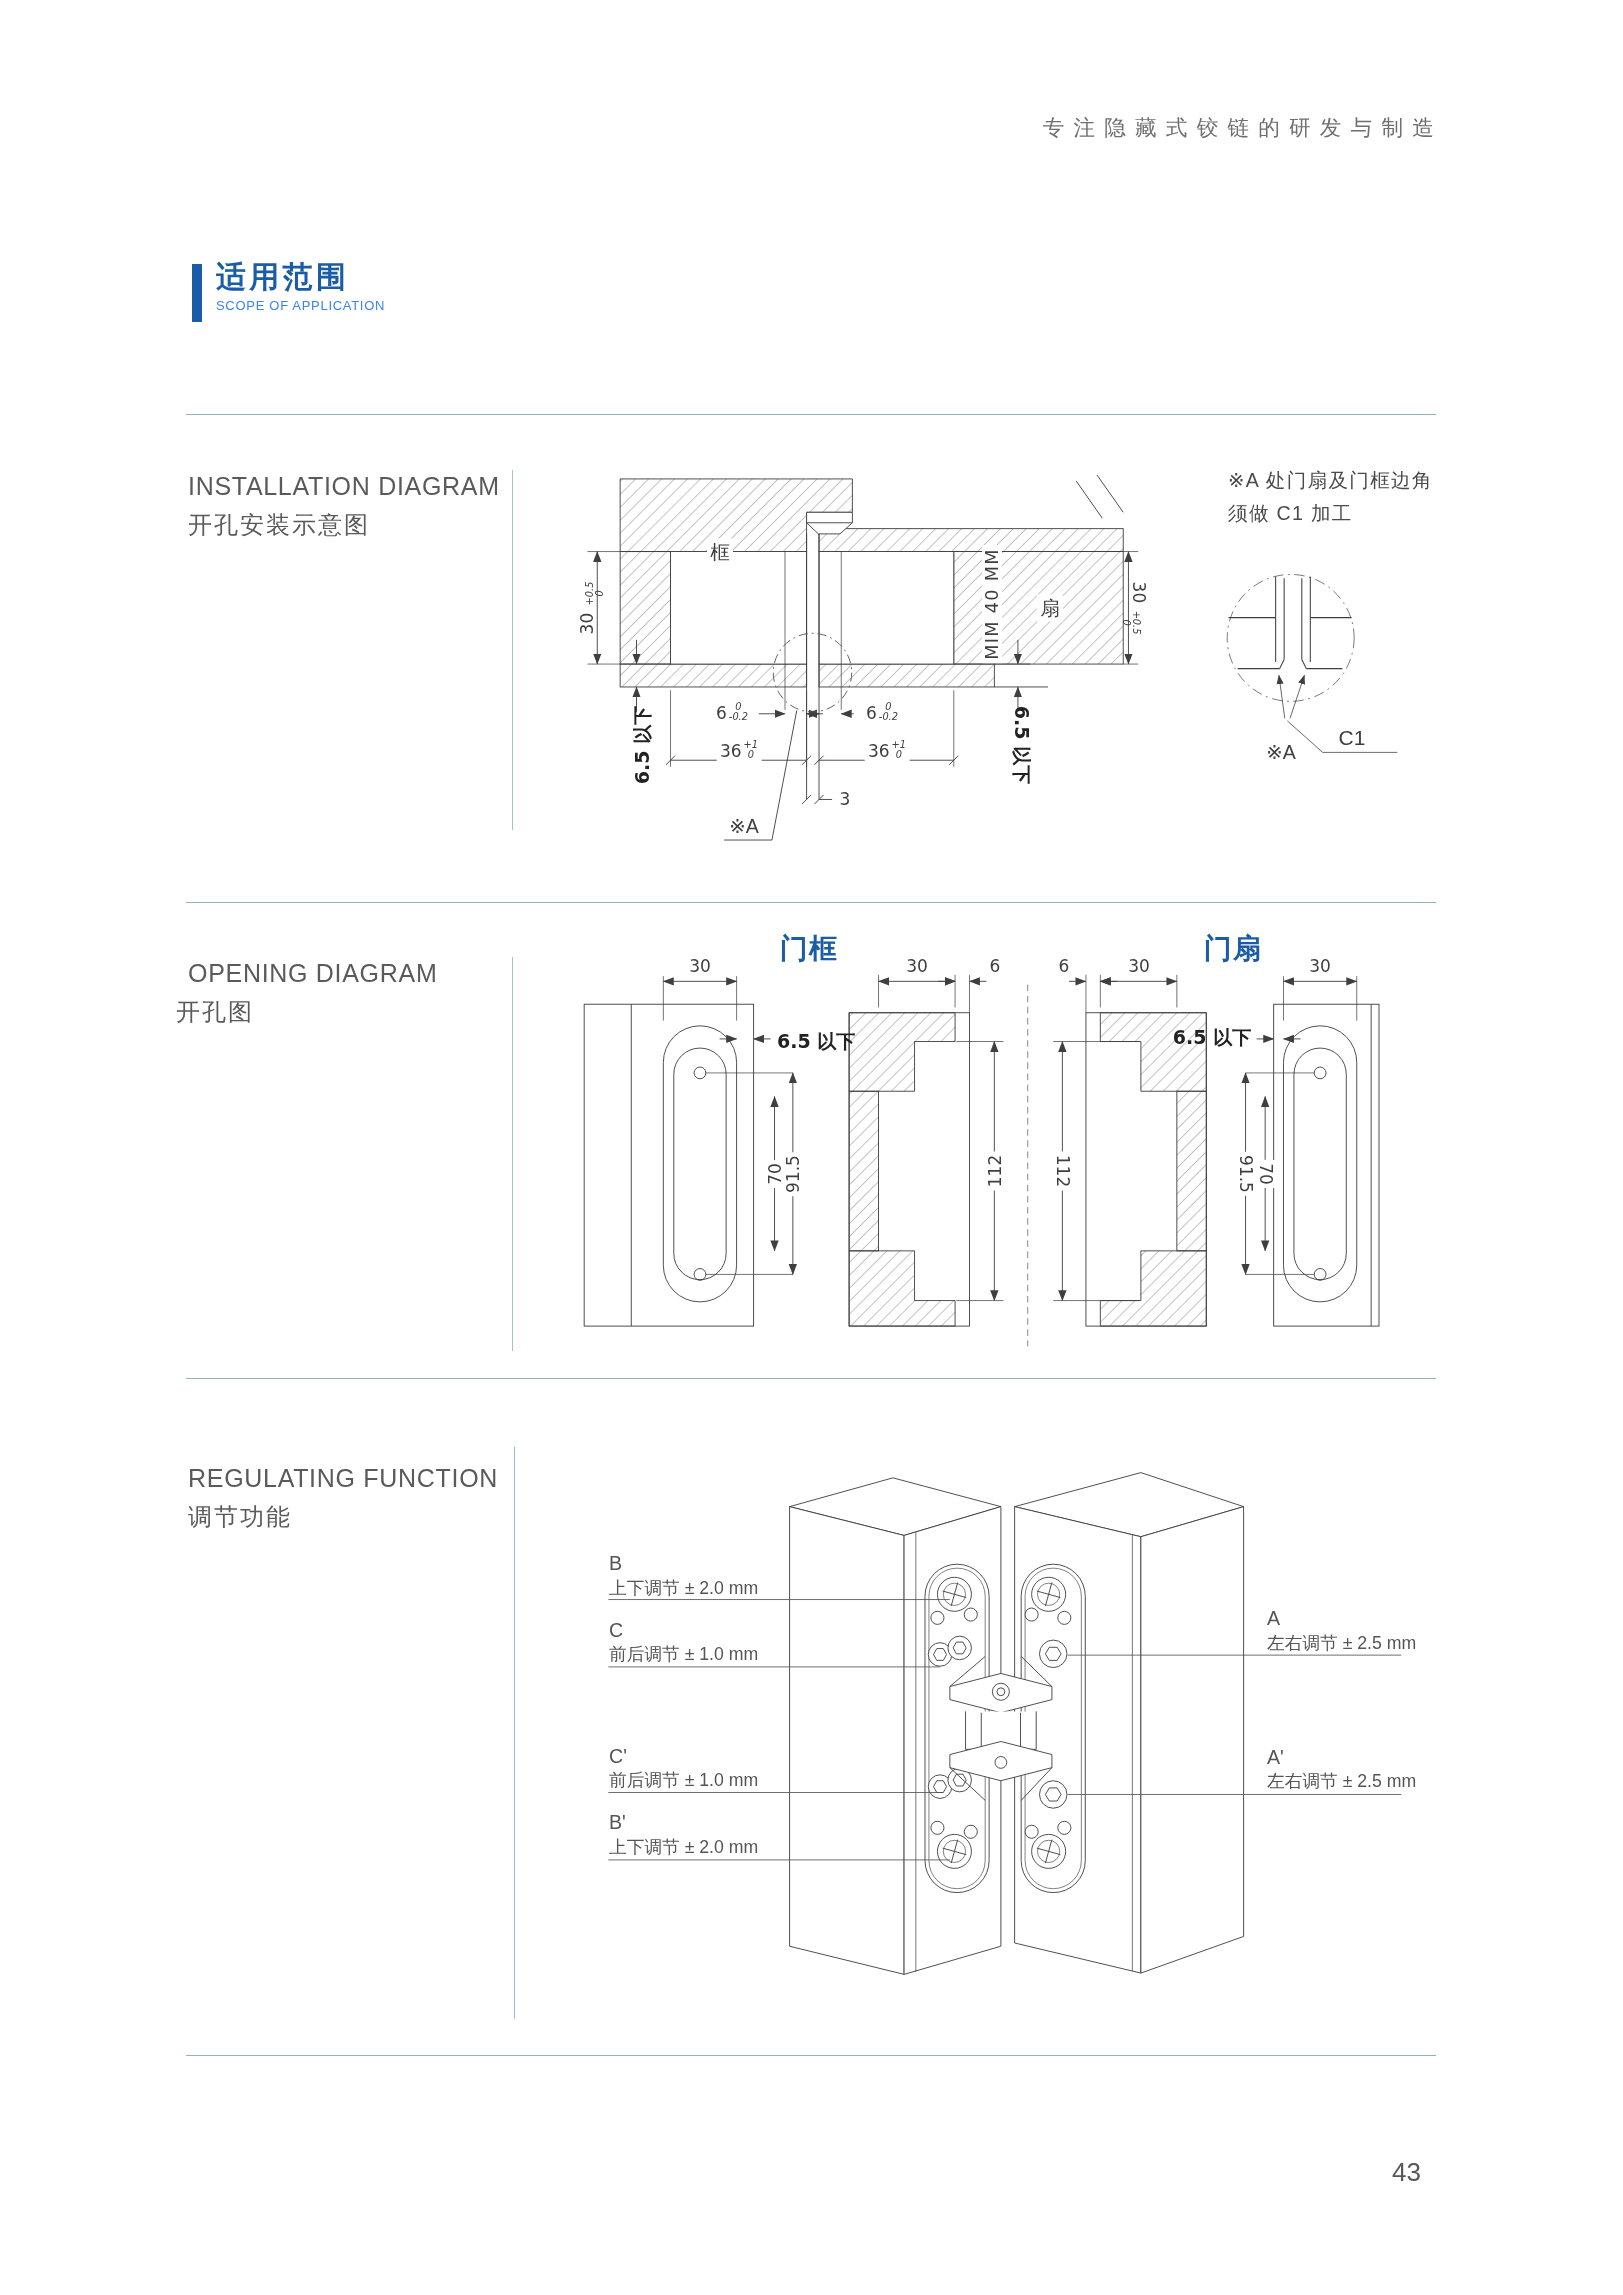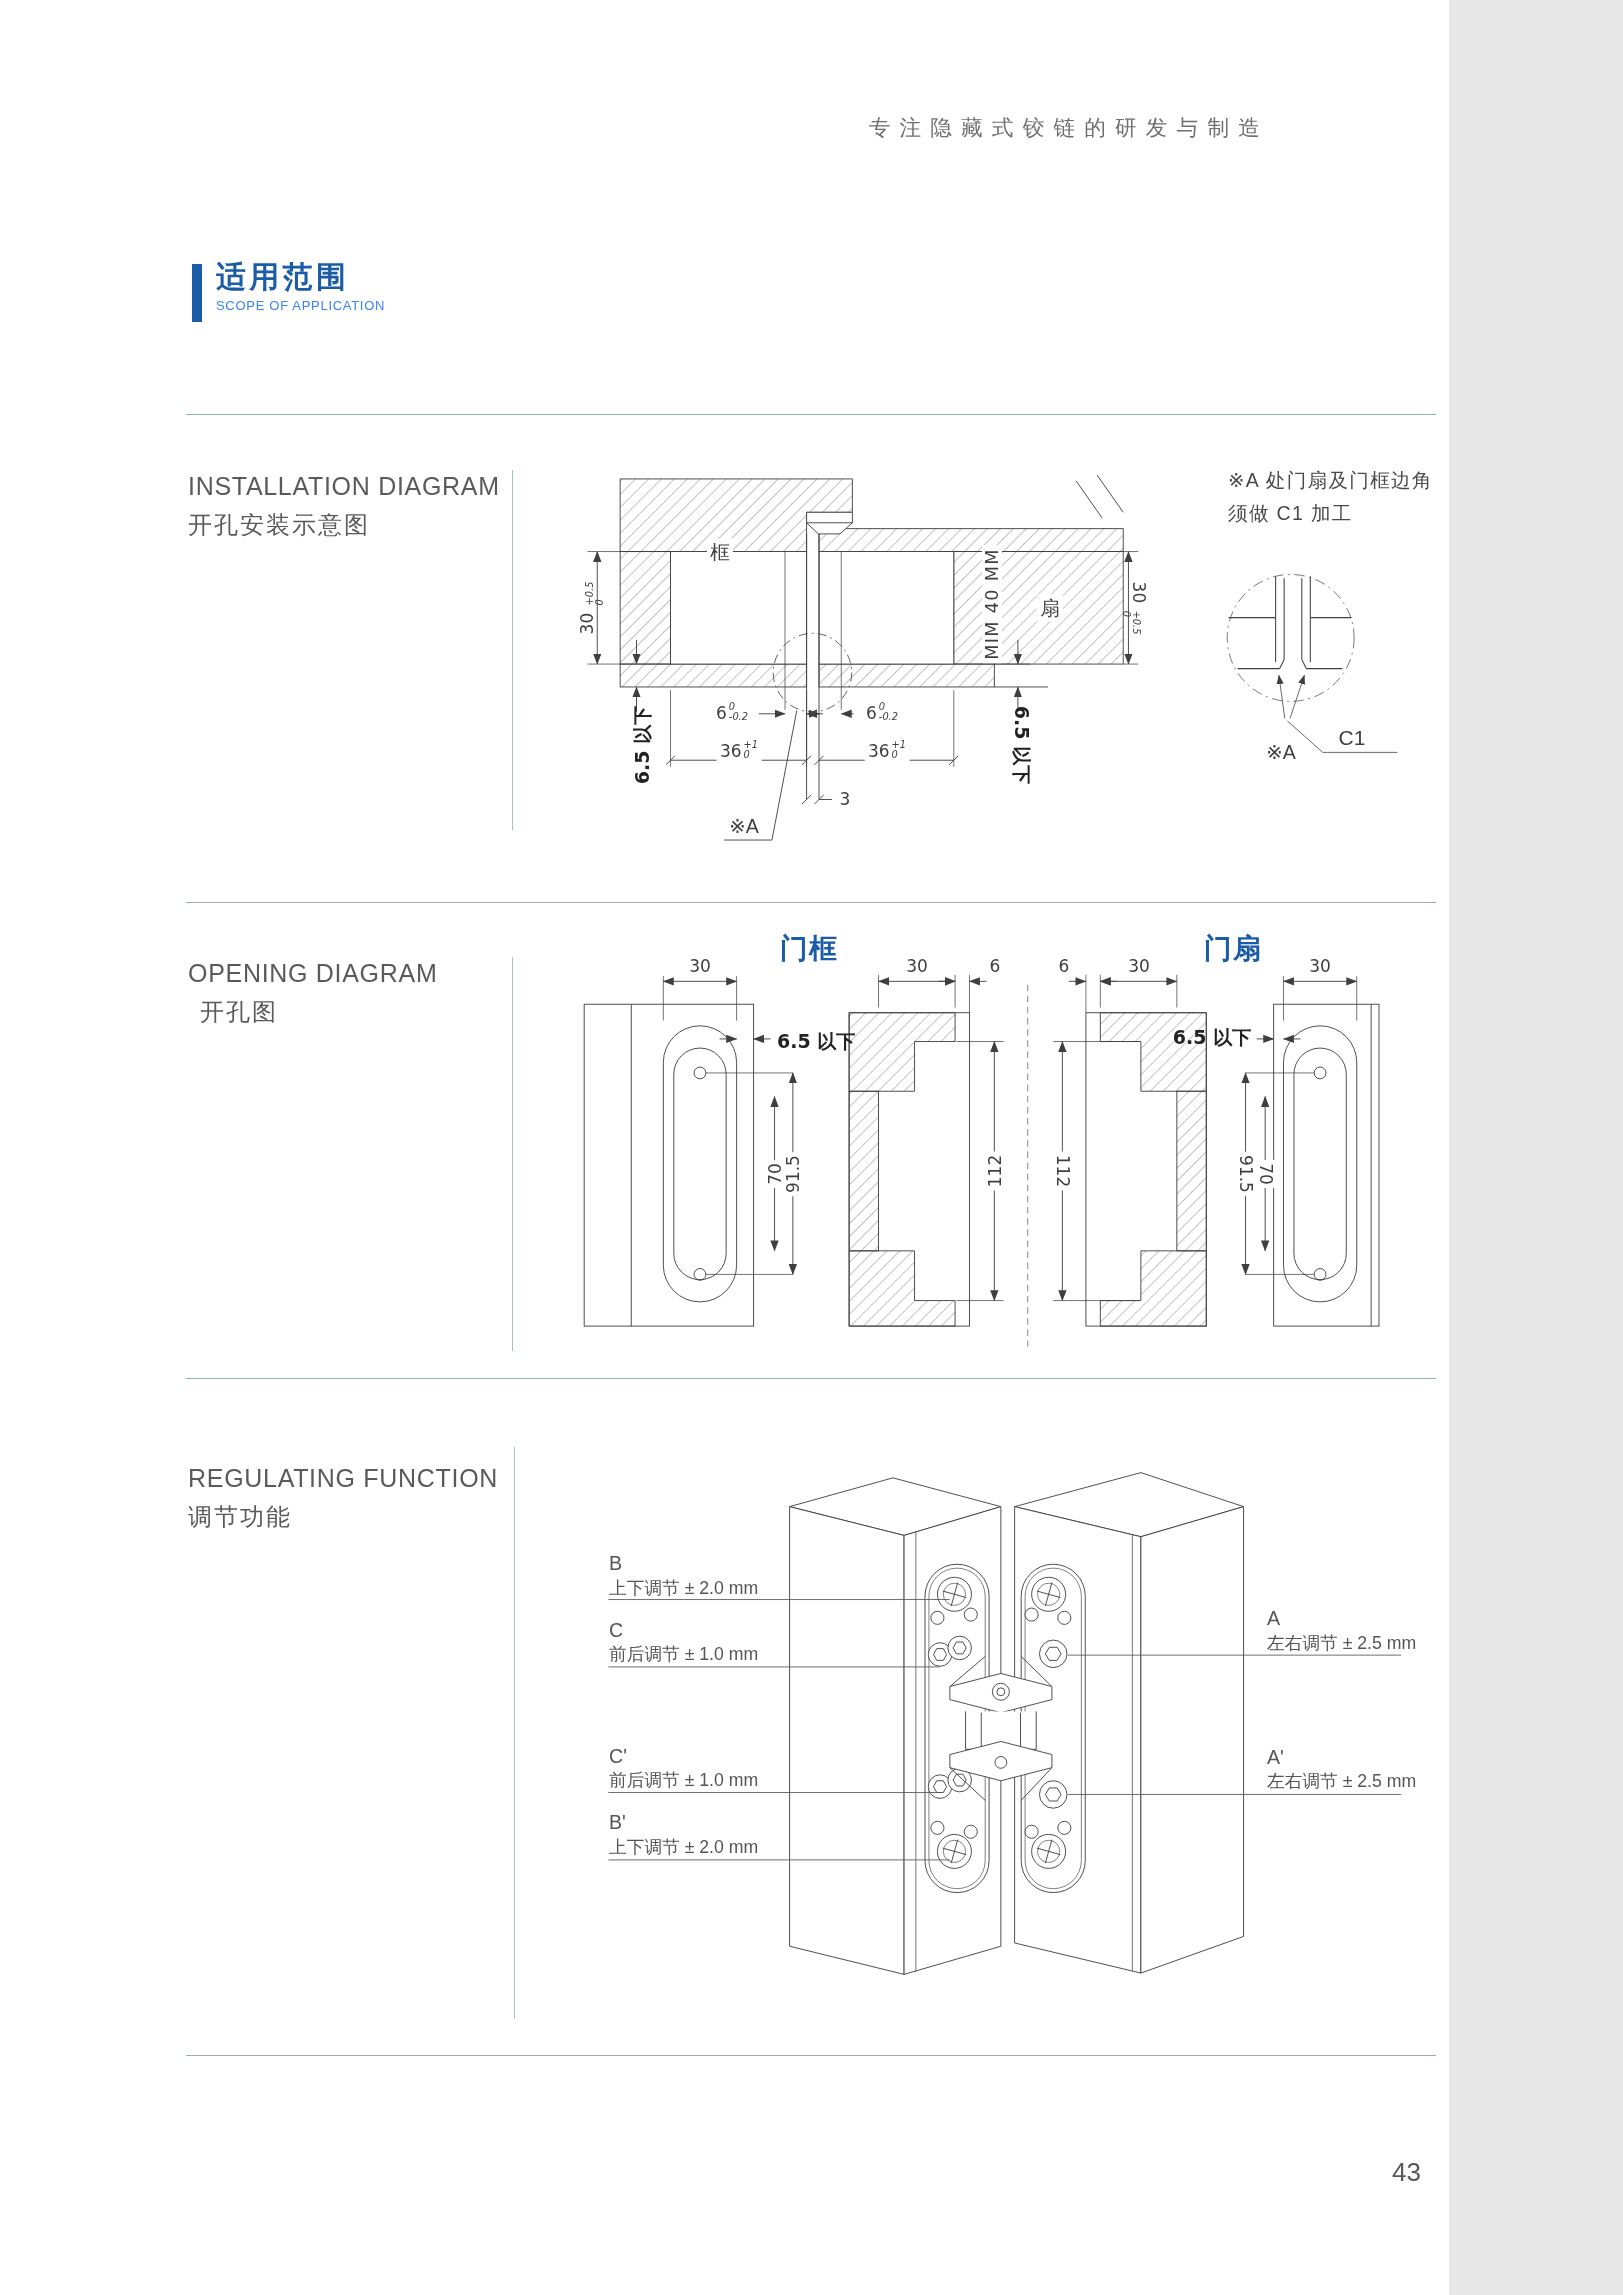--- a/index.html
+++ b/index.html
@@ -1,17 +1,17 @@
 <!DOCTYPE html>
 <html style="font-size:10.5px"><head>
 <meta charset="utf-8">
 <style>
   html,body{margin:0;padding:0;background:#e8e8e8;}
-  .page{position:relative;width:1449px;height:2295px;background:#ffffff;overflow:hidden;
-        font-family:"Liberation Sans","DejaVu Sans",sans-serif;}
+  .page{position:relative;width:1623px;height:2295px;background:#ffffff;overflow:hidden;
+        font-family:"Liberation Sans","DejaVu Sans",sans-serif;text-align:center;}
   svg.art{position:absolute;left:0;top:0;}
   .t{position:absolute;white-space:nowrap;color:#4a4a4a;}
   .dim{font-family:"DejaVu Sans","Liberation Sans",sans-serif;font-size:17px;color:#3f3f3f;}
   .dimc{transform:translate(-50%,-50%);display:inline-flex;align-items:center;}
   .rup{transform:translate(-50%,-50%) rotate(-90deg);}
   .rdn{transform:translate(-50%,-50%) rotate(90deg);}
   .wbg{background:#fff;padding:0 3.3px;}
   .bold{font-weight:bold;color:#222;}
   .tol{display:inline-flex;flex-direction:column;font-size:9.8px;line-height:9.8px;margin-left:2px;
        transform:translateY(-0.7px);letter-spacing:0;}
@@ -350,21 +350,21 @@
 
   <div class="t dim dimc" style="left:845px;top:799px;">3</div>
   <div class="t cad dimc" style="left:744px;top:826px;">※A</div>
 
   <div class="t note" style="left:1228px;top:467px;">※A 处门扇及门框边角</div>
   <div class="t note" style="left:1228px;top:500px;">须做 C1 加工</div>
   <div class="t cad dimc" style="left:1281px;top:752px;">※A</div>
   <div class="t cad dimc" style="left:1352px;top:738px;font-size:21px;">C1</div>
 
   <div class="t sec-en" style="left:188px;top:959px;">OPENING DIAGRAM</div>
-  <div class="t sec-zh" style="left:200px;top:996px;">开孔图</div>
+  <div class="t sec-zh" style="left:176px;top:996px;">开孔图</div>
 
   <div class="t blab dimc" style="left:809px;top:949px;">门框</div>
   <div class="t blab dimc" style="left:1233px;top:949px;">门扇</div>
 
   <div class="t dim dimc" style="left:700px;top:966px;">30</div>
   <div class="t dim bold" style="left:777px;top:1029px;font-size:19px;">6.5 以下</div>
   <div class="t dim rup wbg" style="left:775px;top:1174px;">70</div>
   <div class="t dim rup wbg" style="left:793px;top:1174px;">91.5</div>
 
   <div class="t dim dimc" style="left:917px;top:966px;">30</div>

